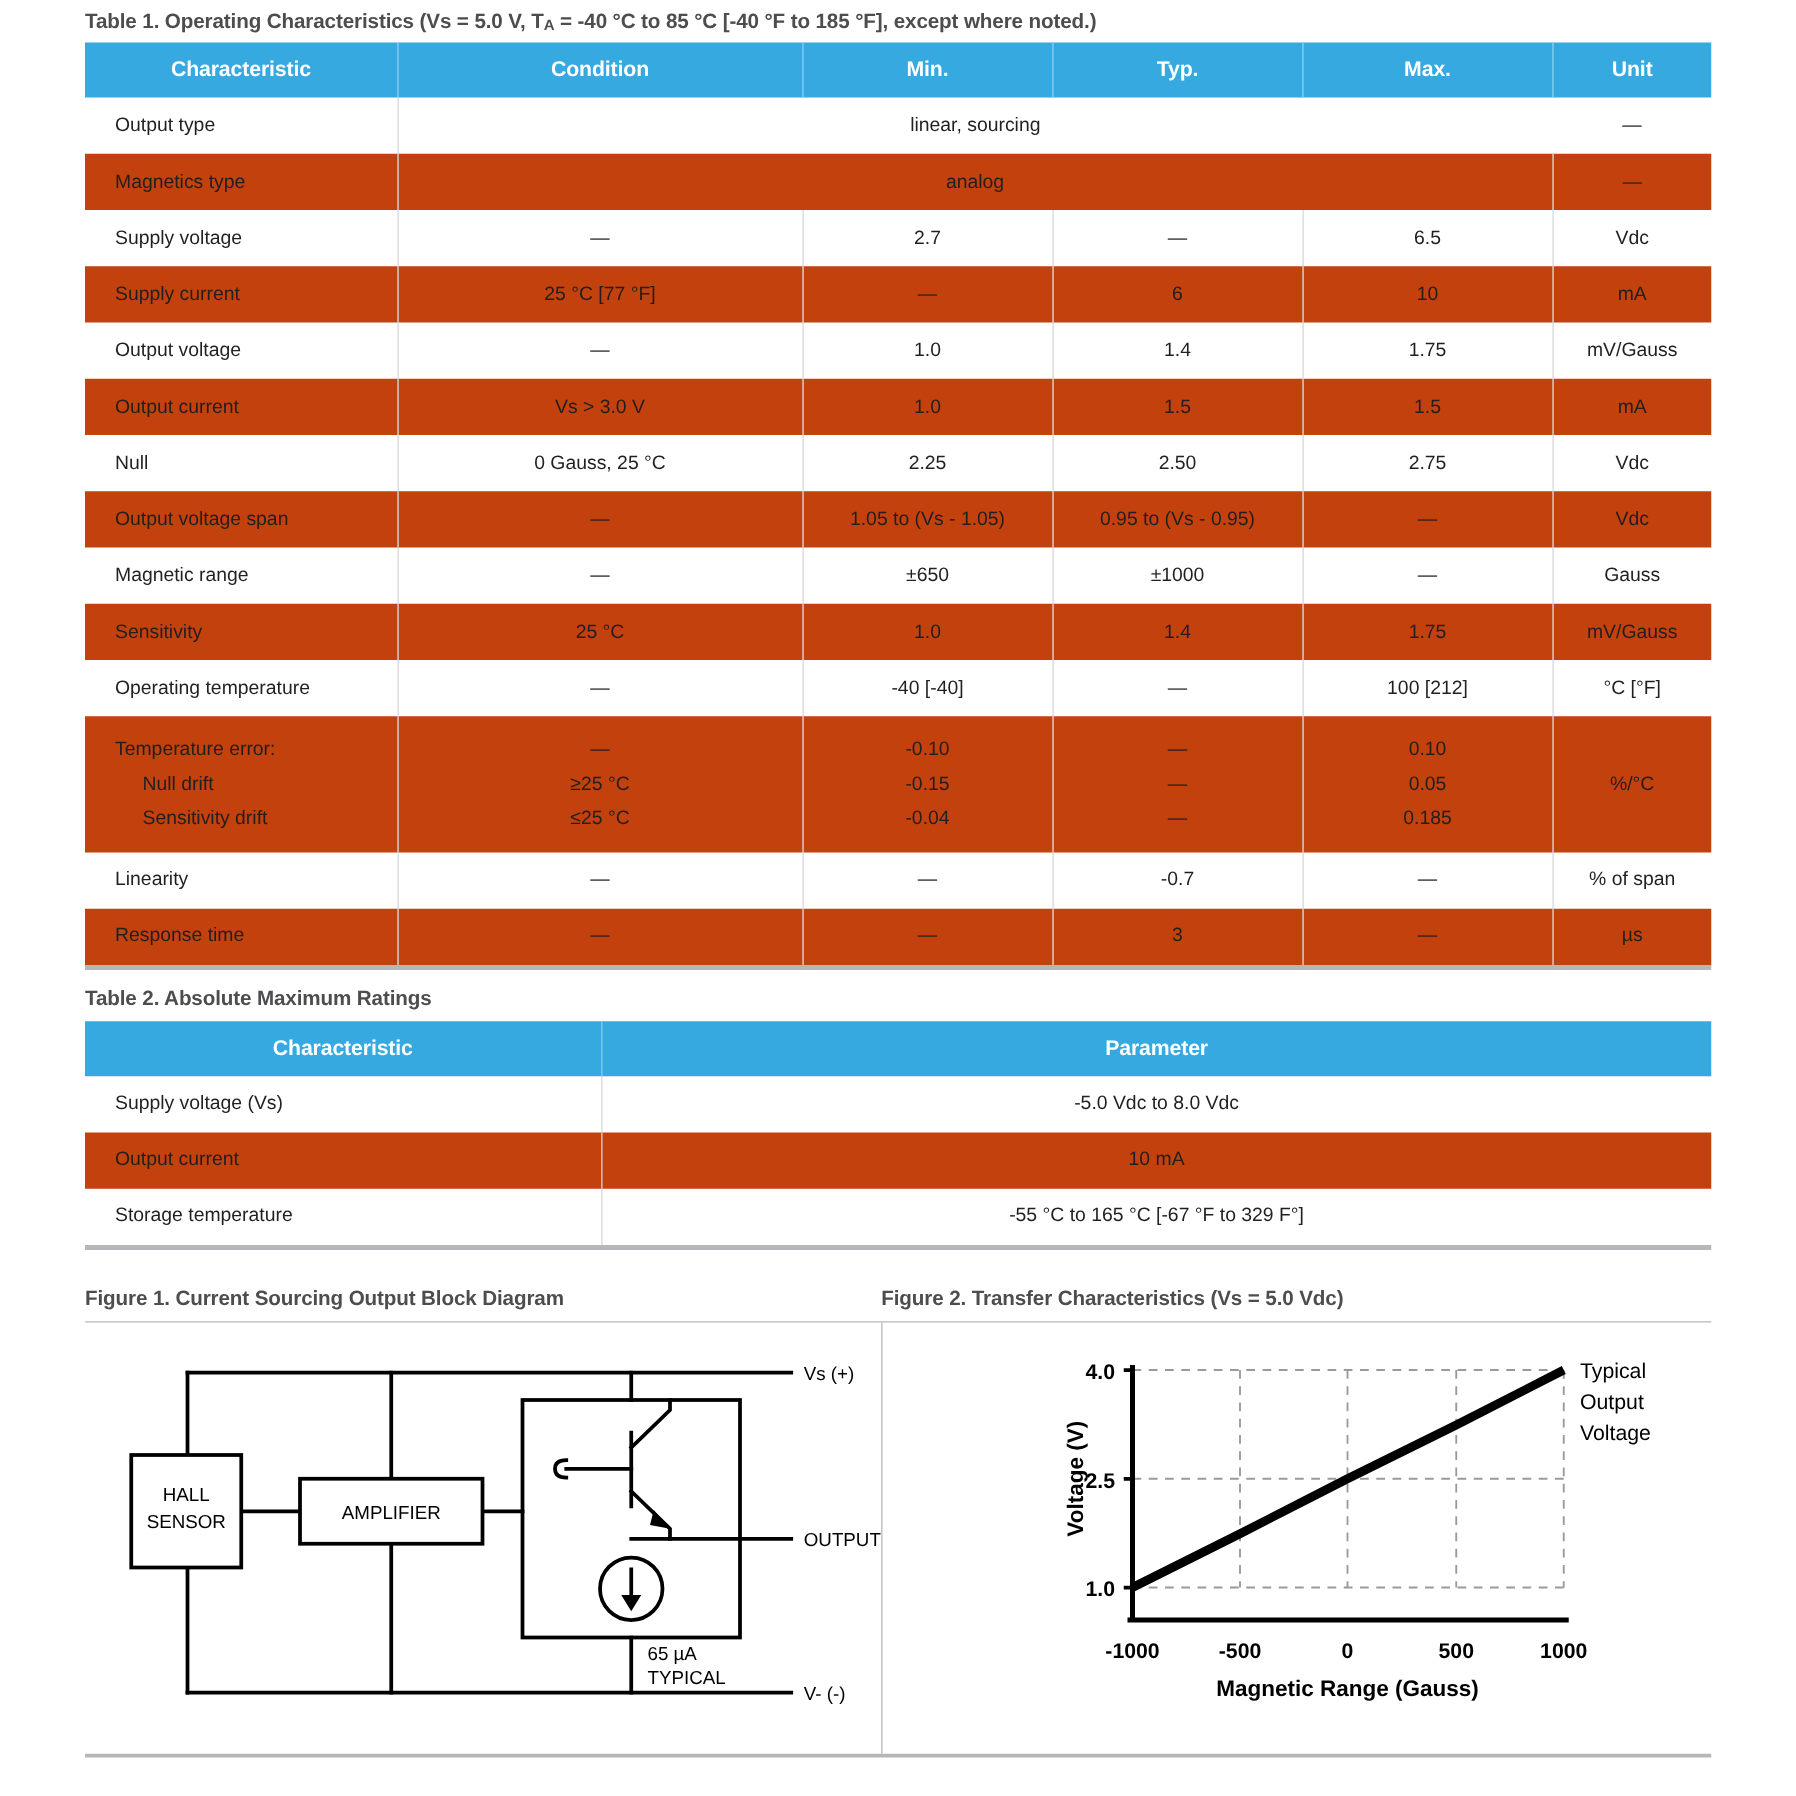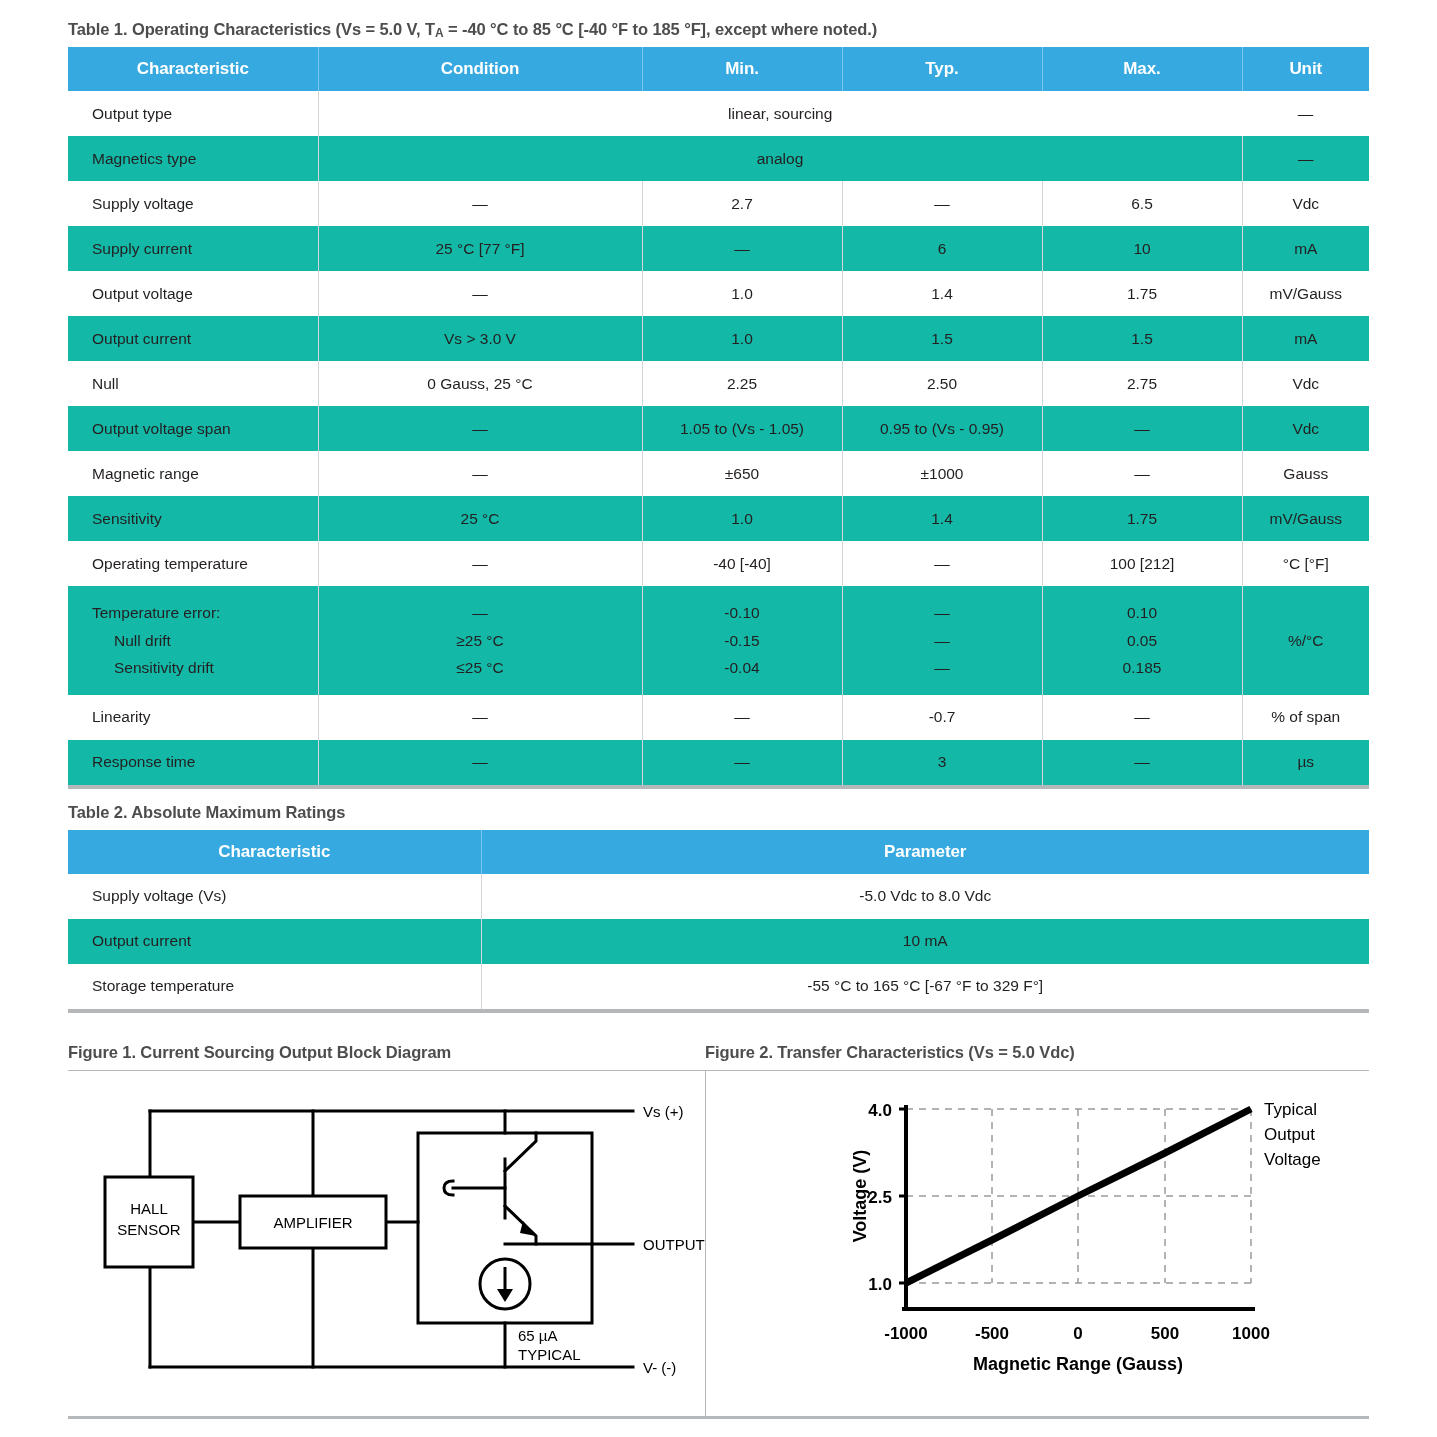--- a/index.html
+++ b/index.html
@@ -8,41 +8,41 @@
     font-family:"Liberation Sans", sans-serif;
     color:#231f20;
     -webkit-font-smoothing:antialiased;
   }
   .page{position:relative;width:1437px;height:1437px;box-sizing:border-box;padding:0 68px;}
 
   
   .tbl-caption{
     font-size:16.5px;font-weight:bold;color:#4d4d4f;
     letter-spacing:-0.1px;
-    padding-top:20px;padding-bottom:7px;
+    padding-top:8px;padding-bottom:7px;
   }
   .tbl-caption .sub{font-size:12px;vertical-align:-2px;}
 
   
   table.dt{border-collapse:collapse;width:1301px;table-layout:fixed;}
   table.dt th{
     background:#36a9e1;color:#ffffff;font-size:17px;font-weight:bold;
     height:42px;text-align:center;vertical-align:middle;
     border-right:1px solid #7ec8ee;
     letter-spacing:-0.1px;
   }
   table.dt th:last-child{border-right:none;}
   table.dt td{
     font-size:15.5px;color:#231f20;text-align:center;vertical-align:middle;
     height:43px;border-right:1px solid #d3d6d8;
     font-weight:normal;
   }
   table.dt td:last-child{border-right:none;}
   table.dt td.lbl{text-align:left;padding-left:24px;border-right:1px solid #d3d6d8;}
-  table.dt tr.alt td{background:#14b8a6;}
+  table.dt tr.alt td{background:#c2410c;}
   .tbl-wrap{border-bottom:4px solid #b5b8ba;width:1301px;}
   .nodiv{border-right:none !important;}
 
   
   td.multi{height:auto;padding:13px 0 13px 0;line-height:1.78;}
   td.multi.lbl{padding-left:24px;}
   .ml{line-height:1.78;}
   .indent{padding-left:22px;display:block;}
 
   

